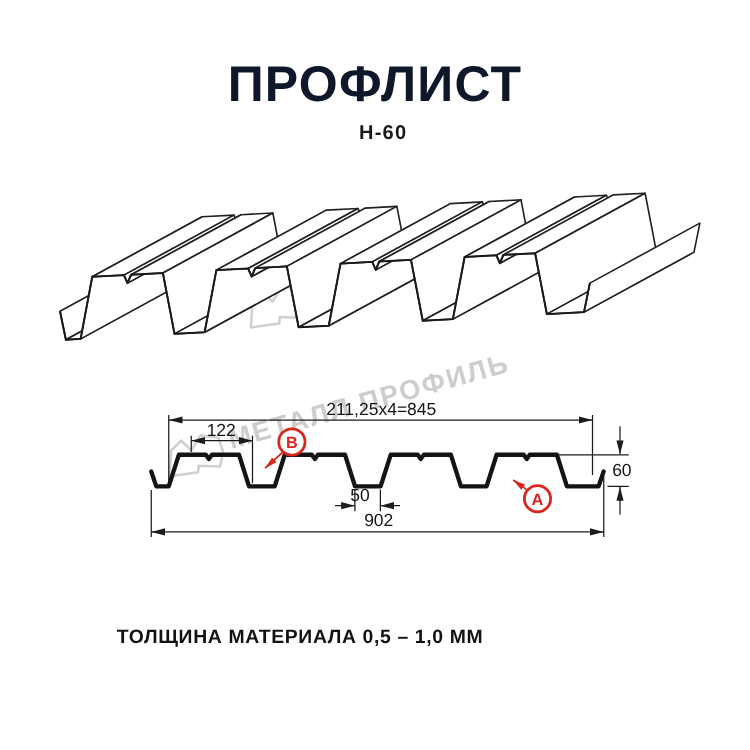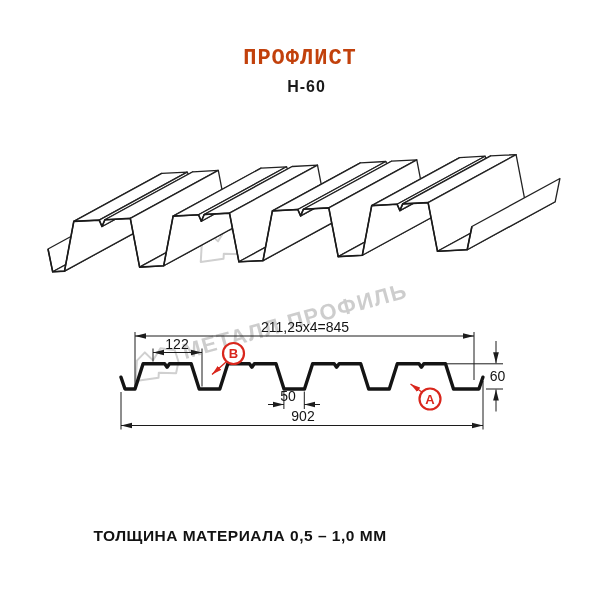--- a/index.html
+++ b/index.html
@@ -1,21 +1,21 @@
 <!DOCTYPE html>
 <html><head>
 <meta charset="utf-8">
 <style>
   html,body{margin:0;padding:0;}
   body{width:600px;height:600px;background:#ffffff;position:relative;overflow:hidden;
        font-family:"Liberation Sans", sans-serif;}
   .header{position:absolute;top:46px;left:0;width:600px;text-align:center;z-index:3;}
-  .title{font-size:22px;font-weight:800;letter-spacing:1px;color:#c2410c;font-family:Liberation Mono, monospace;}
+  .title{font-size:40px;font-weight:800;letter-spacing:1px;color:#0f172a;}
   .subtitle{font-size:16px;font-weight:600;letter-spacing:1px;color:#1a1a1a;margin-top:7px;margin-left:13px;}
-  .footer{position:absolute;top:527px;left:0;width:480px;text-align:center;
+  .footer{position:absolute;top:501px;left:0;width:480px;text-align:center;
           font-size:15.5px;font-weight:700;letter-spacing:.5px;color:#121212;z-index:3;}
   .wm{position:absolute;z-index:1;color:#c5c5c5;font-weight:700;white-space:nowrap;}
   .wm-text{position:absolute;font-size:22px;line-height:22px;letter-spacing:1.5px;
            transform:rotate(-15.5deg);transform-origin:0 100%;opacity:.85;}
   .wm-logo{position:absolute;opacity:.85;}
   svg.fig{position:absolute;z-index:2;}
   #sheet-3d-quads polygon{fill:#ffffff;stroke:#222222;stroke-width:1.3;stroke-linejoin:round;}
   .dimline{stroke:#1c1c1c;stroke-width:1;fill:none;}
   .extline{stroke:#1c1c1c;stroke-width:1;fill:none;}
   .dimtext{font-size:14px;fill:#141414;}

